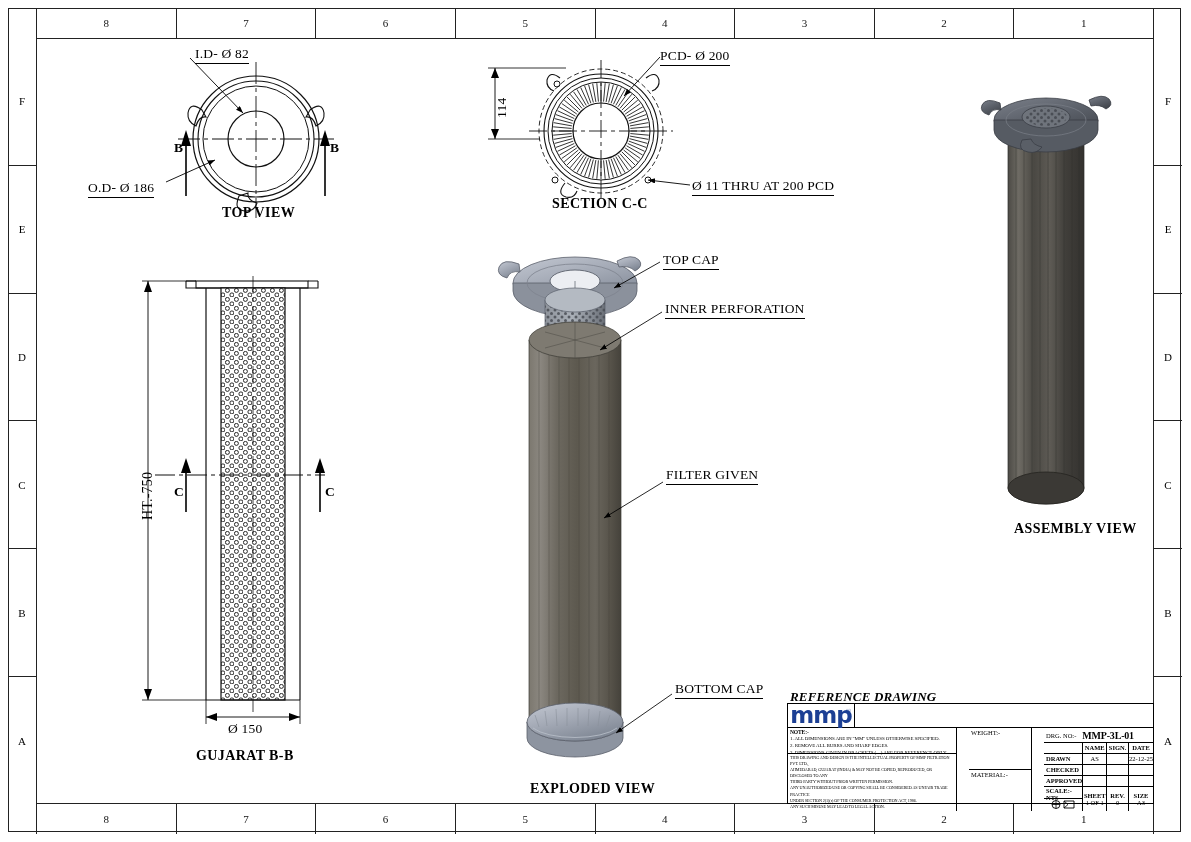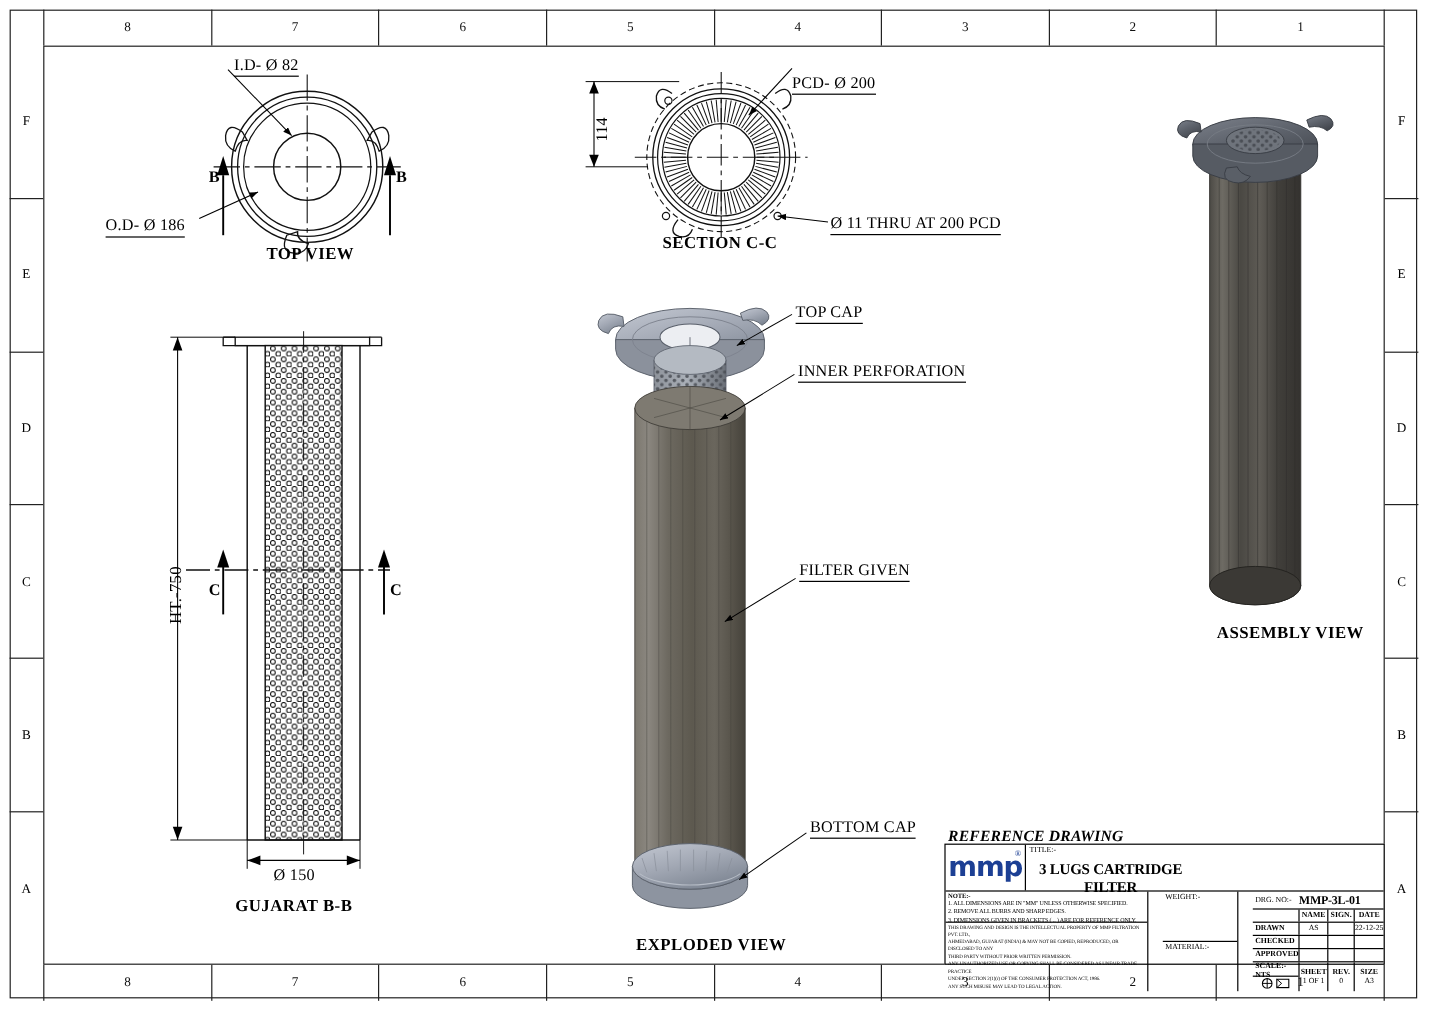--- a/index.html
+++ b/index.html
@@ -426,21 +426,21 @@
       <path d="M1022,140 q-5,10 6,12 q9,2 14,-5 q-9,-2 -11,-8 z" fill="#5a5f67" stroke="#3a3e45" stroke-width="0.8"></path>
     </g>
   </svg>
 
   <div class="dtext ul" style="left:160px;top:46px;margin-left:35px;">I.D- Ø 82</div>
   <div class="dtext ul" style="left:88px;top:180px;">O.D- Ø 186</div>
   <div class="vlabel" style="left:174px;top:140px;">B</div>
   <div class="vlabel" style="left:330px;top:140px;">B</div>
   <div class="viewlbl" style="left:222px;top:205px;text-align:right;">TOP VIEW</div>
 
-  <div class="dtext ul" style="left:660px;top:61px;text-align:right;">PCD- Ø 200</div>
+  <div class="dtext ul" style="left:660px;top:48px;text-align:right;">PCD- Ø 200</div>
   <div class="dtext rot" style="left:494px;top:118px;">114</div>
   <div class="dtext ul" style="left:692px;top:178px;">Ø 11 THRU AT 200 PCD</div>
   <div class="viewlbl" style="left:552px;top:196px;">SECTION C-C</div>
 
   <div class="dtext rot" style="left:140px;top:520px;font-size:14px;">HT.-750</div>
   <div class="dtext" style="left:228px;top:721px;">Ø 150</div>
   <div class="vlabel" style="left:174px;top:484px;">C</div>
   <div class="vlabel" style="left:325px;top:484px;">C</div>
   <div class="viewlbl" style="left:196px;top:748px;">GUJARAT B-B</div>
 
@@ -453,24 +453,20 @@
   <div class="viewlbl" style="left:1014px;top:521px;">ASSEMBLY VIEW</div>
 
   <div class="refdraw">REFERENCE DRAWING</div>
 
   <div class="tblock">
 
     <div class="tb-top">
       <div class="tb-logo">
         <span class="logo-word">mmp</span>
         <span class="logo-r">®</span>
-      </div>
-      <div class="tb-title">
-        <div class="tb-title-key">TITLE:-</div>
-        <div class="tb-title-val">3 LUGS CARTRIDGE FILTER</div>
       </div>
     </div>
 
     <div class="tb-bot">
 
       <div class="tb-note">
         <div class="note-head">
           <div class="note-t b">NOTE:-</div>
           <div class="note-t">1. ALL DIMENSIONS ARE IN "MM" UNLESS OTHERWISE SPECIFIED.</div>
           <div class="note-t">2. REMOVE ALL BURRS AND SHARP EDGES.</div>

